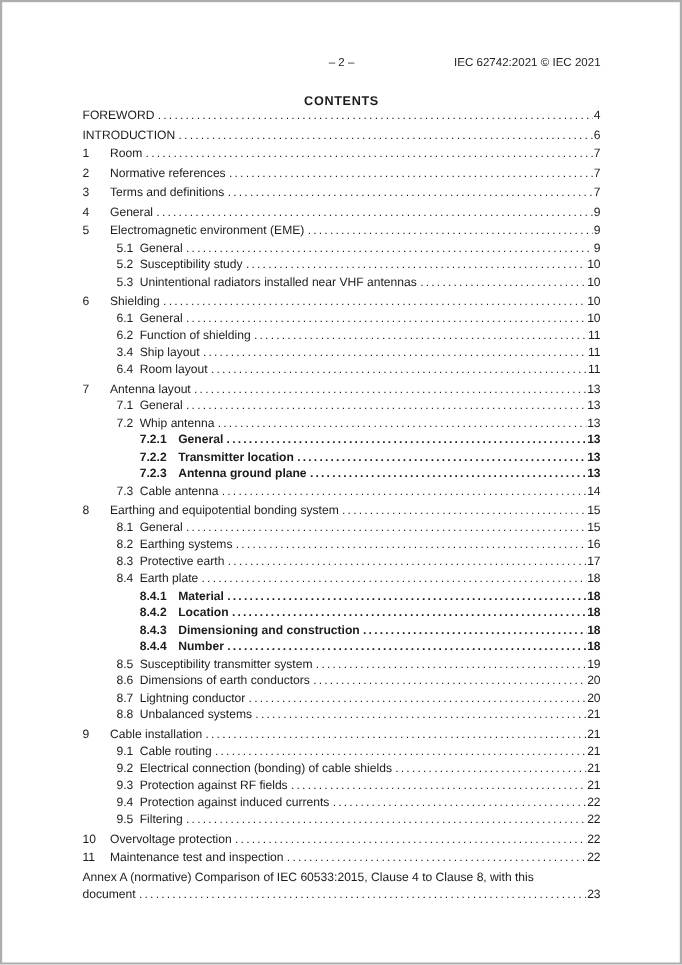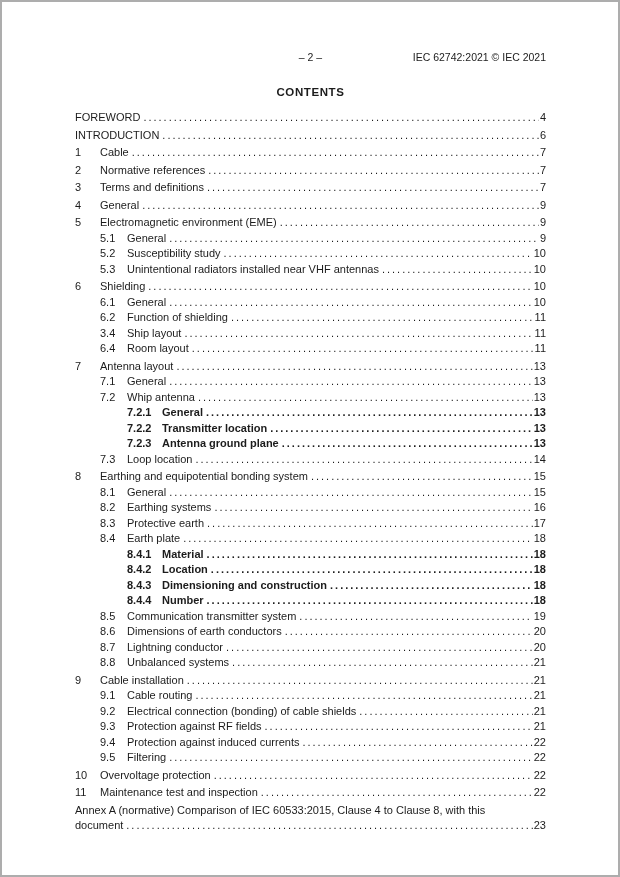--- a/index.html
+++ b/index.html
@@ -34,34 +34,33 @@
     white-space: nowrap;
   }
   .toc-title {
     text-align: center;
     font-size: 11.5px;
     letter-spacing: 0.6px;
     margin-top: 22px;
     font-weight: 700;
   }
   .toc {
-    margin-top: 12px;
   }
   .toc-row {
     display: flex;
     align-items: baseline;
     font-size: 11px;
     line-height: 15.5px;
   }
   .toc-row.sp { margin-top: 2px; align-items: flex-end; }
   .toc-row.lvl1 { padding-left: 25px; }
   .toc-row.lvl2 { padding-left: 52px; font-weight: bold; }
   .num { flex: 0 0 auto; }
   .lvl0 > .num { width: 25px; }
-  .lvl1 > .num { width: 27px; }
+  .lvl1 > .num { width: 27px; text-align: center; }
   .lvl2 > .num { width: 35px; }
   .lbl { flex: 0 1 auto; white-space: nowrap; }
   .noleader .lbl { white-space: normal; }
   .dots {
     flex: 1 1 0;
     overflow: hidden;
     white-space: nowrap;
     margin: 0 1px 0 3px;
     min-width: 10px;
   }
@@ -86,21 +85,21 @@
         <span class="dots"></span>
         <span class="pg">4</span>
       </div>
       <div class="toc-row lvl0 sp">
         <span class="lbl">INTRODUCTION</span>
         <span class="dots"></span>
         <span class="pg">6</span>
       </div>
       <div class="toc-row lvl0 sp">
         <span class="num">1</span>
-        <span class="lbl">Cable</span>
+        <span class="lbl">Room</span>
         <span class="dots"></span>
         <span class="pg">7</span>
       </div>
       <div class="toc-row lvl0 sp">
         <span class="num">2</span>
         <span class="lbl">Normative references</span>
         <span class="dots"></span>
         <span class="pg">7</span>
       </div>
       <div class="toc-row lvl0 sp">
@@ -200,21 +199,21 @@
         <span class="pg">13</span>
       </div>
       <div class="toc-row lvl2">
         <span class="num">7.2.3</span>
         <span class="lbl">Antenna ground plane</span>
         <span class="dots"></span>
         <span class="pg">13</span>
       </div>
       <div class="toc-row lvl1">
         <span class="num">7.3</span>
-        <span class="lbl">Loop location</span>
+        <span class="lbl">Cable antenna</span>
         <span class="dots"></span>
         <span class="pg">14</span>
       </div>
       <div class="toc-row lvl0 sp">
         <span class="num">8</span>
         <span class="lbl">Earthing and equipotential bonding system</span>
         <span class="dots"></span>
         <span class="pg">15</span>
       </div>
       <div class="toc-row lvl1">
@@ -260,21 +259,21 @@
         <span class="pg">18</span>
       </div>
       <div class="toc-row lvl2">
         <span class="num">8.4.4</span>
         <span class="lbl">Number</span>
         <span class="dots"></span>
         <span class="pg">18</span>
       </div>
       <div class="toc-row lvl1">
         <span class="num">8.5</span>
-        <span class="lbl">Communication transmitter system</span>
+        <span class="lbl">Susceptibility transmitter system</span>
         <span class="dots"></span>
         <span class="pg">19</span>
       </div>
       <div class="toc-row lvl1">
         <span class="num">8.6</span>
         <span class="lbl">Dimensions of earth conductors</span>
         <span class="dots"></span>
         <span class="pg">20</span>
       </div>
       <div class="toc-row lvl1">

